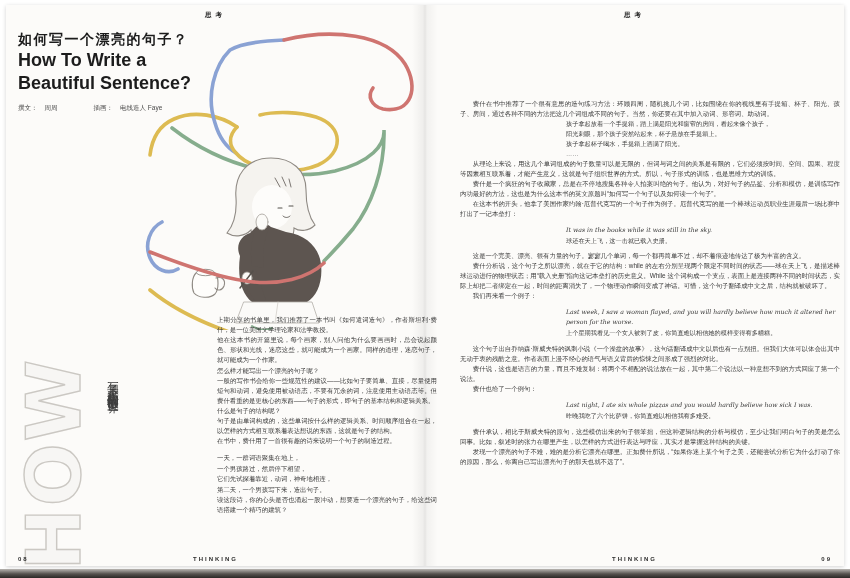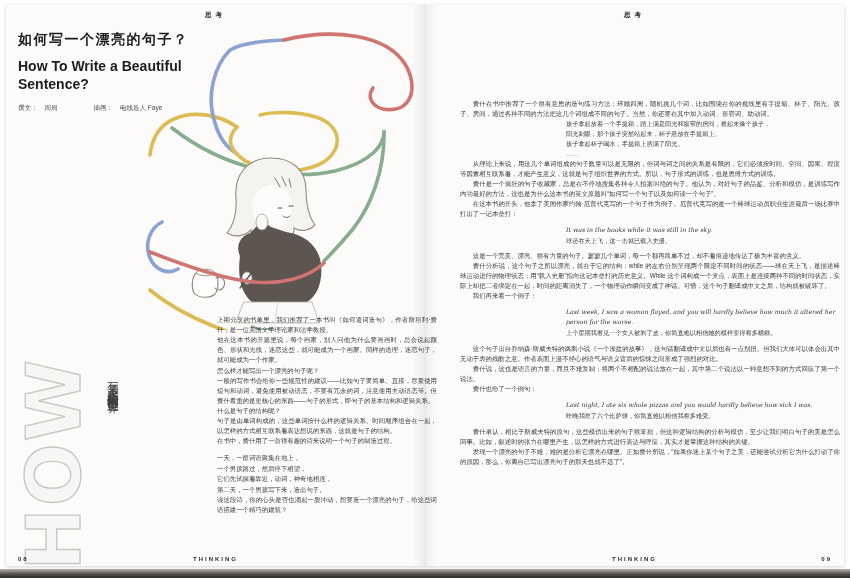--- a/index.html
+++ b/index.html
@@ -29,22 +29,22 @@
     font-size:6.5px;font-weight:bold;letter-spacing:4px;color:#222;
   }
   .page-header-left{left:0;}
   .page-header-right{left:419px;}
 
   .title-zh{
     position:absolute;left:12px;top:26px;margin:0;
     font-size:14px;font-weight:700;letter-spacing:1.5px;color:#1c1c1c;
   }
   .title-en{
-    position:absolute;left:12px;top:52px;margin:0;width:175px;
-    font-size:14px;font-weight:700;line-height:1.3;color:#1c1c1c;
+    position:absolute;left:12px;top:44px;margin:0;width:175px;
+    font-size:18px;font-weight:700;line-height:1.3;color:#1c1c1c;
   }
   .credits{
     position:absolute;left:12px;top:99px;font-size:6.5px;color:#4a4a4a;
   }
   .credits .credit-val{margin-left:7px;}
   .credits .credit-gap{margin-left:36px;}
 
   .illo{position:absolute;left:122px;top:15px;}
 
   .how-word-wrap{position:absolute;left:2px;top:360px;width:92px;height:198px;}

